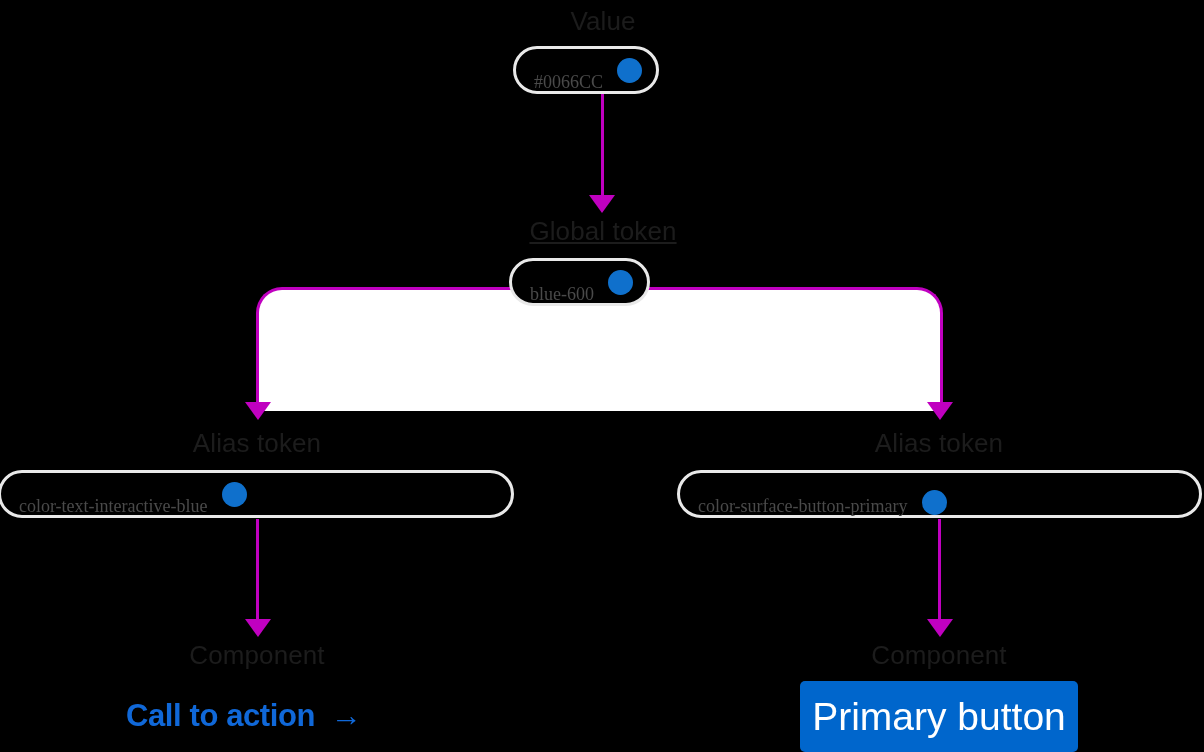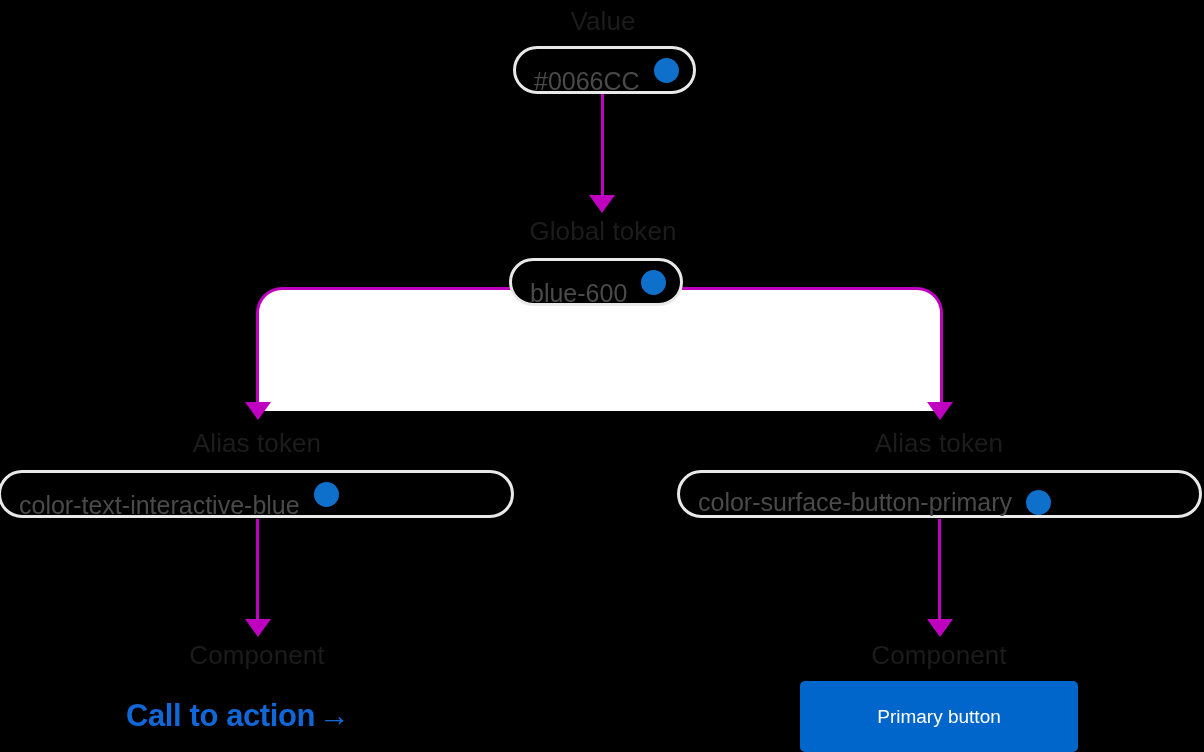--- a/index.html
+++ b/index.html
@@ -41,22 +41,22 @@
     background: #000000;
     border: 3px solid #e9e9e9;
     border-radius: 26px;
     display: flex;
     align-items: center;
     gap: 14px;
     padding: 0 14px 0 18px;
     z-index: 40;
   }
   .pill .pill-text {
-    font-family: Liberation Sans, sans-serif;
-    font-size: 25px;
+    font-family: Liberation Serif, serif;
+    font-size: 18px;
     color: #4a4a4a;
     letter-spacing: 0px;
     white-space: nowrap;
     line-height: 1;
     margin-top: 23px;
   }
   .swatch {
     width: 25px;
     height: 25px;
     border-radius: 50%;
@@ -90,21 +90,21 @@
     border-top-left-radius: 26px;
     border-top-right-radius: 26px;
     z-index: 10;
   }
 
   
   .cta-link {
     position: absolute;
     display: flex;
     align-items: flex-start;
-    gap: 4px;
+    gap: 16px;
     color: #1068d8;
     font-family: "Liberation Sans", sans-serif;
     font-weight: bold;
     font-size: 31px;
     letter-spacing: -0.4px;
     text-decoration: none;
     white-space: nowrap;
     line-height: 1;
     z-index: 30;
   }
@@ -116,21 +116,21 @@
   }
 
   .primary-button {
     position: absolute;
     box-sizing: border-box;
     background: #0066cc;
     color: #ffffff;
     border: none;
     border-radius: 5px;
     font-family: "Liberation Sans", sans-serif;
-    font-size: 19px;
+    font-size: 39px;
     font-weight: 400;
     letter-spacing: 0px;
     display: flex;
     align-items: center;
     justify-content: center;
     z-index: 30;
     padding: 0;
     cursor: pointer;
   }
 </style>
@@ -142,21 +142,21 @@
   <div class="stage-label center" style="left:603px; top:8px;">Value</div>
 
   <div class="pill" style="left:513px; top:46px;">
     <span class="pill-text">#0066CC</span>
     <span class="swatch"></span>
   </div>
 
   <div class="conn-line" style="left:601px; top:94px; width:3px; height:101px;"></div>
   <div class="arrow-head" style="left:589px; top:195px;"></div>
 
-  <div class="stage-label center" style="left:603px; top:218px;">Global token</div>
+  <div class="stage-label center" style="left:603px; top:218px;text-decoration:underline;">Global token</div>
 
   <div class="pill" style="left:509px; top:258px;">
     <span class="pill-text">blue-600</span>
     <span class="swatch"></span>
   </div>
 
   <div class="split-bracket" style="left:256px; top:287px; width:687px; height:124px;"></div>
   <div class="arrow-head" style="left:245px; top:402px;"></div>
   <div class="arrow-head" style="left:927px; top:402px;"></div>
 

